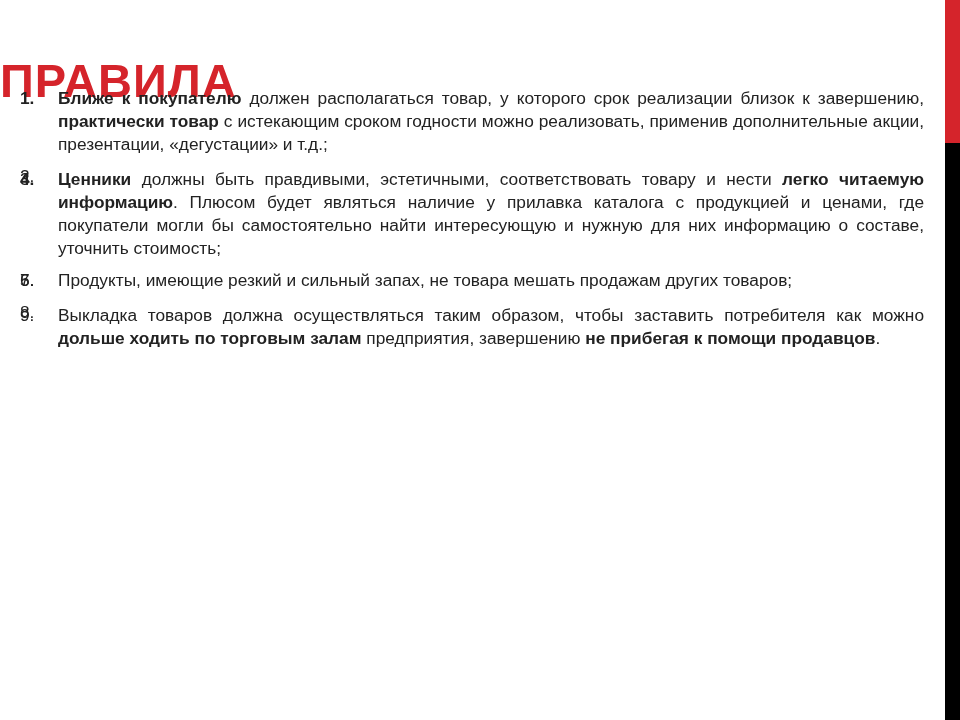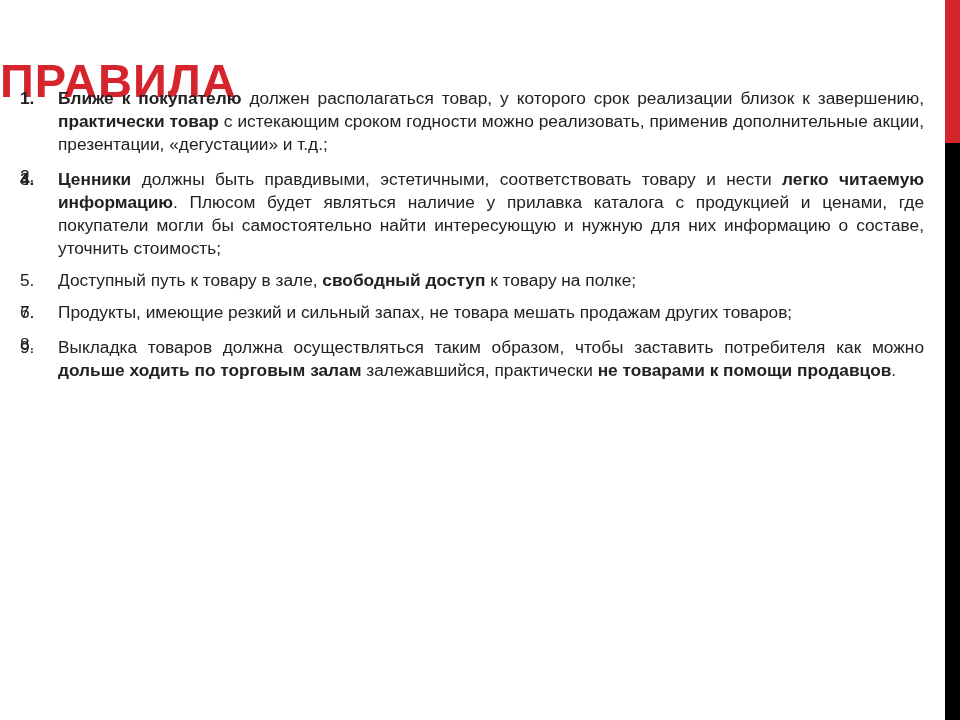--- a/index.html
+++ b/index.html
@@ -56,29 +56,28 @@
   </li>
   <li class="item gap-m">
     <span class="num">3.</span>
   </li>
   <li class="item gap-s">
     <span class="num b">4.</span>
     <span><b>Ценники</b><span> должны быть правдивыми, эстетичными, соответствовать товару и нести </span><b>легко читаемую информацию</b><span>. Плюсом будет являться наличие у прилавка каталога с продукцией и ценами, где покупатели могли бы самостоятельно найти интересующую и нужную для них информацию о составе, уточнить стоимость;</span></span>
   </li>
   <li class="item gap-s">
     <span class="num">5.</span>
-    <span><span>Доступный путь к товару в зале, </span><b>свободный доступ</b><span> к товару на полке;</span></span>
   </li>
   <li class="item gap-s">
     <span class="num">6.</span>
   </li>
   <li class="item gap-s">
     <span class="num">7.</span>
     <span>Продукты, имеющие резкий и сильный запах, не товара мешать продажам других товаров;</span>
   </li>
   <li class="item gap-m">
     <span class="num">8.</span>
   </li>
   <li class="item">
     <span class="num">9.</span>
-    <span><span>Выкладка товаров должна осуществляться таким образом, чтобы заставить потребителя как можно </span><b>дольше ходить по торговым залам</b><span> залежавшийся, практически </span><b>не товарами к помощи продавцов</b><span>.</span></span>
+    <span><span>Выкладка товаров должна осуществляться таким образом, чтобы заставить потребителя как можно </span><b>дольше ходить по торговым залам</b><span> предприятия, завершению </span><b>не прибегая к помощи продавцов</b><span>.</span></span>
   </li>
 </ol>
 
 </body></html>

